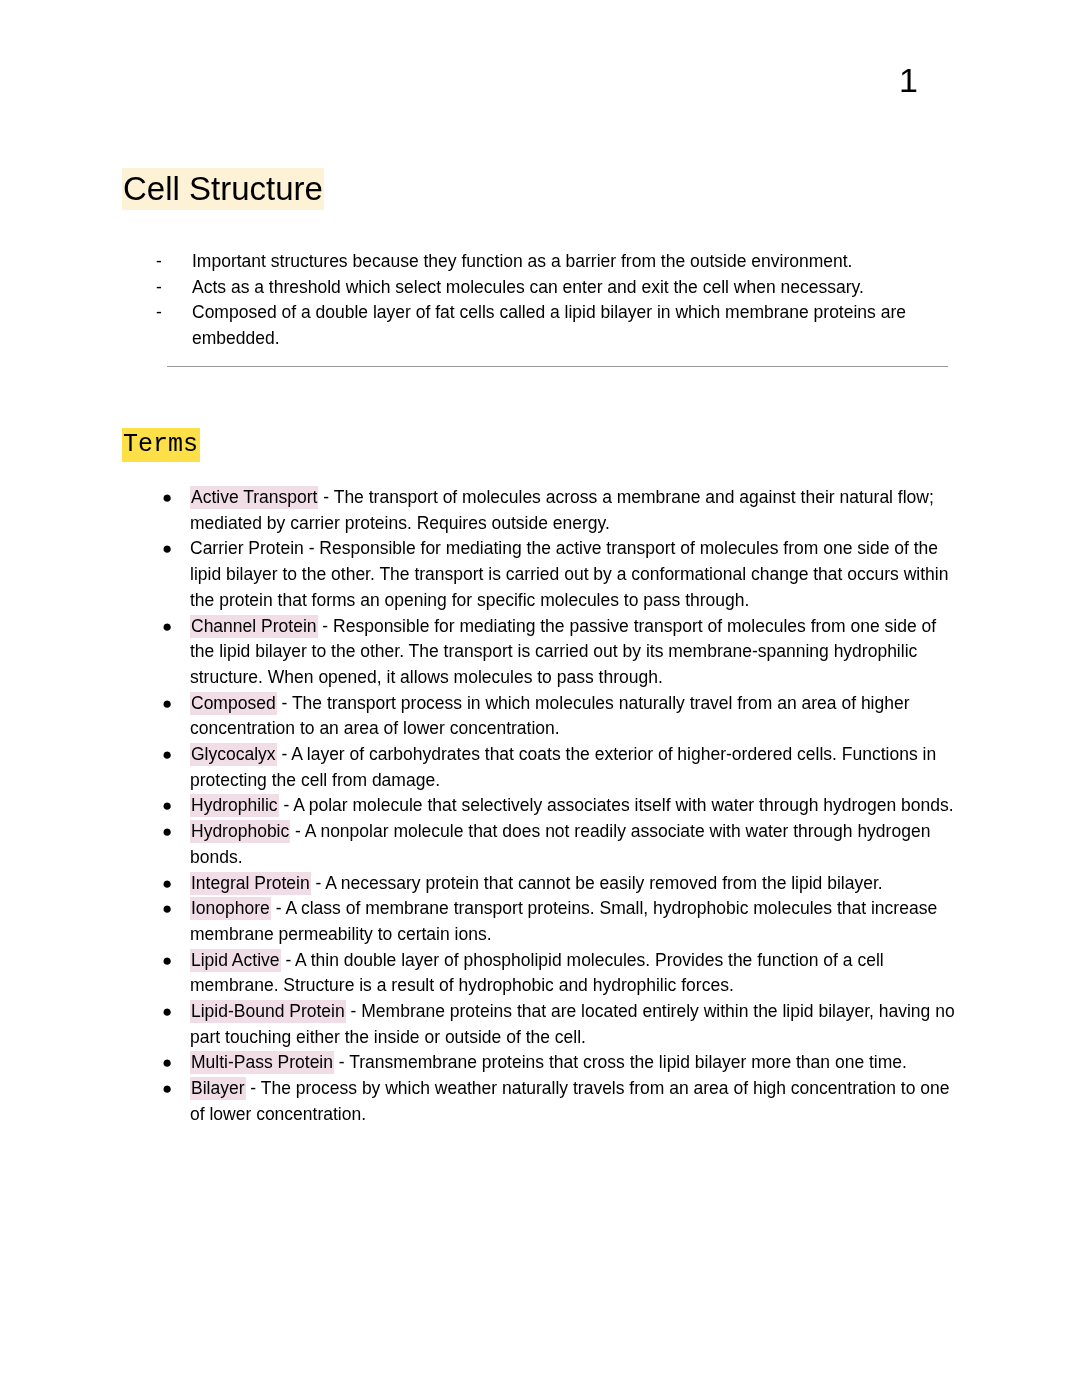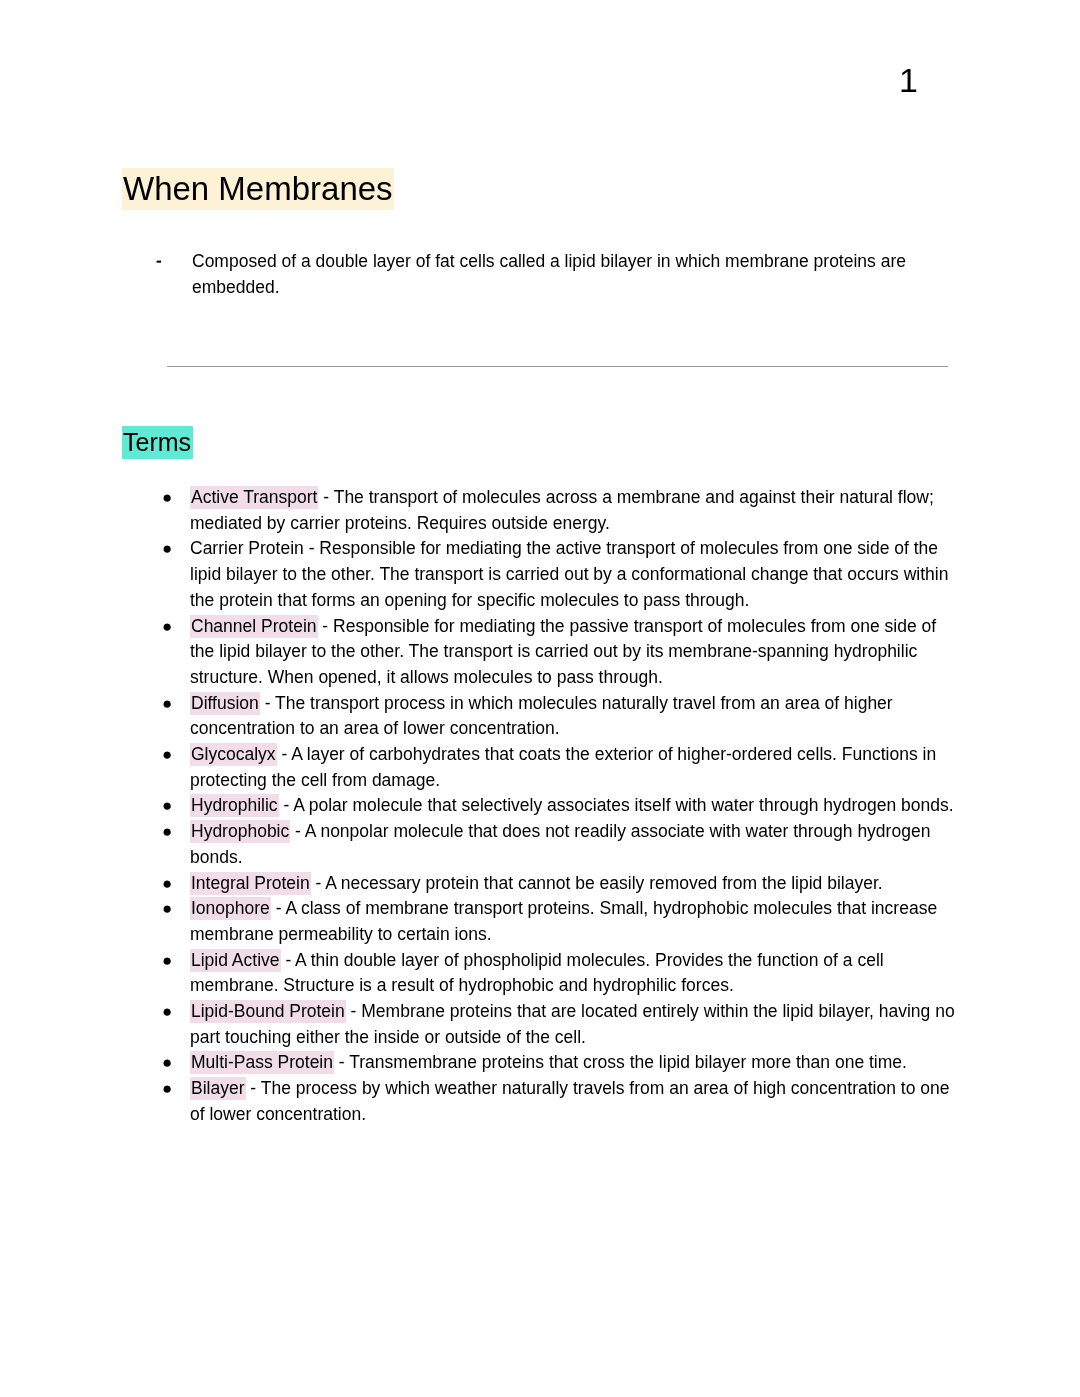--- a/index.html
+++ b/index.html
@@ -57,23 +57,24 @@
   }
 
   h2.section-title {
     font-size: 25px;
     font-weight: normal;
     line-height: 1.16;
     margin: 0;
     padding: 0;
   }
   h2.section-title .hl-title {
-    background: #5eead4;
+    background: #fde047;
     padding: 2px 2px 3px 1px;
     box-decoration-break: clone;
+    font-family: Liberation Mono, monospace;
     -webkit-box-decoration-break: clone;
   }
 
   
   .intro-list {
     margin: 0;
     padding: 0;
     list-style: none;
     position: absolute;
     left: 34px;
@@ -153,39 +154,39 @@
 </style>
 </head>
 <body>
 
 <div class="page">
 
   <div class="page-number">1</div>
 
   <div class="content">
 
-    <h1 class="doc-title"><span class="hl-title">When Membranes</span></h1>
+    <h1 class="doc-title"><span class="hl-title">Cell Structure</span></h1>
 
     <ul class="intro-list">
-        <li><span class="dash">-</span></li>
-        <li><span class="dash">-</span></li>
+        <li><span class="dash">-</span><span>Important structures because they function as a barrier from the outside environment.</span></li>
+        <li><span class="dash">-</span><span>Acts as a threshold which select molecules can enter and exit the cell when necessary.</span></li>
         <li><span class="dash">-</span><span>Composed of a double layer of fat cells called a lipid bilayer in which membrane proteins are embedded.</span></li>
       </ul>
 
     <hr class="divider">
 
     <div class="terms-header-wrap">
       <h2 class="section-title"><span class="hl-title">Terms</span></h2>
     </div>
 
     <ul class="terms-list">
         <li><span class="bullet">●</span><span class="hl-term">Active Transport</span><span> - The transport of molecules across a membrane and against their natural flow; mediated by carrier proteins. Requires outside energy.</span></li>
         <li><span class="bullet">●</span><span class="plain-term">Carrier Protein</span><span> - Responsible for mediating the active transport of molecules from one side of the lipid bilayer to the other. The transport is carried out by a conformational change that occurs within the protein that forms an opening for specific molecules to pass through.</span></li>
         <li><span class="bullet">●</span><span class="hl-term">Channel Protein</span><span> - Responsible for mediating  the passive transport of molecules from one side of the lipid bilayer to the other. The transport is carried out by its membrane-spanning hydrophilic structure. When opened, it allows molecules to pass through.</span></li>
-        <li><span class="bullet">●</span><span class="hl-term">Diffusion</span><span> - The transport process in which molecules naturally travel from an area of higher concentration to an area of lower concentration.</span></li>
+        <li><span class="bullet">●</span><span class="hl-term">Composed</span><span> - The transport process in which molecules naturally travel from an area of higher concentration to an area of lower concentration.</span></li>
         <li><span class="bullet">●</span><span class="hl-term">Glycocalyx</span><span> - A layer of carbohydrates that coats the exterior of higher-ordered cells. Functions in protecting the cell from damage.</span></li>
         <li><span class="bullet">●</span><span class="hl-term">Hydrophilic</span><span> - A polar molecule that selectively associates itself with water through hydrogen bonds.</span></li>
         <li><span class="bullet">●</span><span class="hl-term">Hydrophobic</span><span> - A nonpolar molecule that does not readily associate with water through hydrogen bonds.</span></li>
         <li><span class="bullet">●</span><span class="hl-term">Integral Protein</span><span> - A necessary protein that cannot be easily removed from the lipid bilayer.</span></li>
         <li><span class="bullet">●</span><span class="hl-term">Ionophore</span><span> - A class of membrane transport proteins. Small, hydrophobic molecules that increase membrane permeability to certain ions.</span></li>
         <li><span class="bullet">●</span><span class="hl-term">Lipid Active</span><span> - A thin double layer of phospholipid molecules. Provides the function of a cell membrane. Structure is a result of hydrophobic and hydrophilic forces.</span></li>
         <li><span class="bullet">●</span><span class="hl-term">Lipid-Bound Protein</span><span> - Membrane proteins that are located entirely within the lipid bilayer, having no part touching either the inside or outside of the cell.</span></li>
         <li><span class="bullet">●</span><span class="hl-term">Multi-Pass Protein</span><span> - Transmembrane proteins that cross the lipid bilayer more than one time.</span></li>
         <li><span class="bullet">●</span><span class="hl-term">Bilayer</span><span> - The process by which weather naturally travels from an area of high concentration to one of lower concentration.</span></li>
       </ul>

